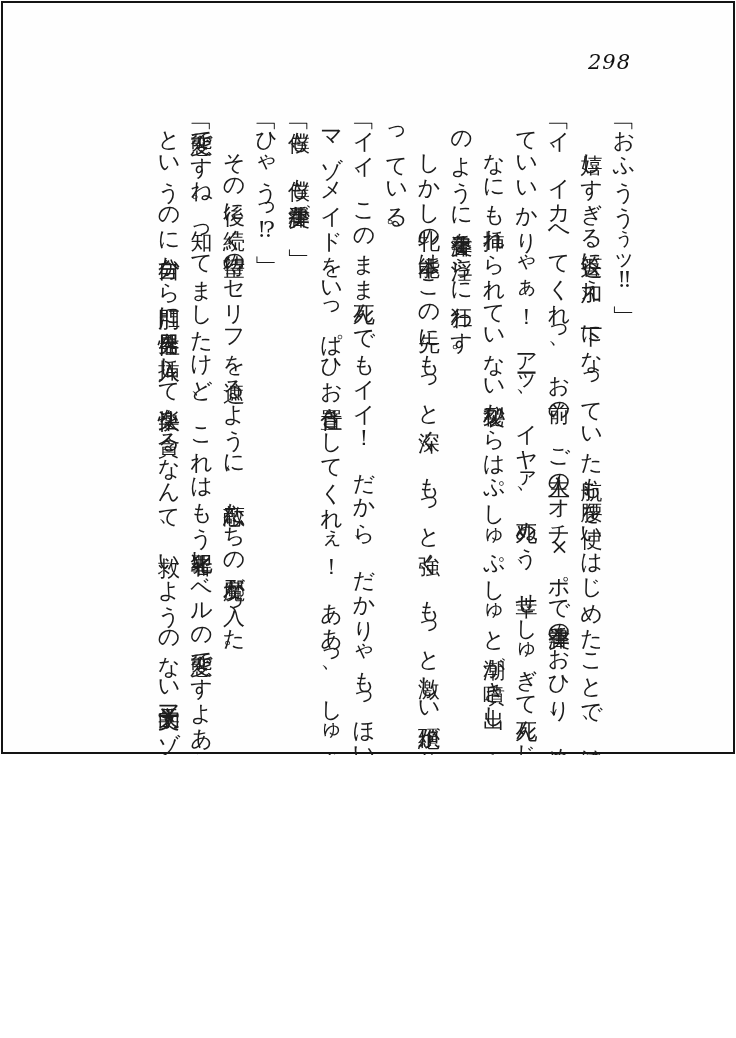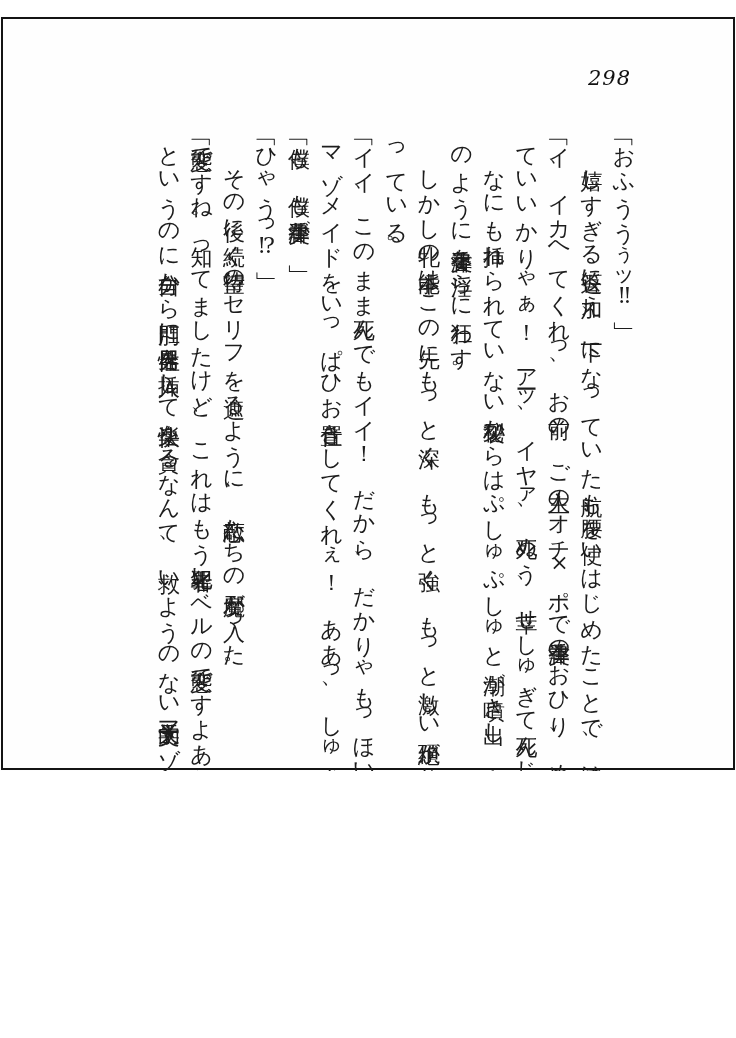--- a/index.html
+++ b/index.html
@@ -8,21 +8,20 @@
     background: #ffffff;
   }
   .page {
     position: relative;
     width: 736px;
     height: 755px;
     background: #fefefe;
     overflow: hidden;
     font-family: "DejaVu Serif", "Liberation Serif", serif;
     color: #1c1c1c;
-    margin-top: 16px;
   }
   .page-border {
     position: absolute;
     left: 1px;
     top: 1px;
     right: 1px;
     bottom: 1px;
     border: 2px solid #141414;
     pointer-events: none;
   }

